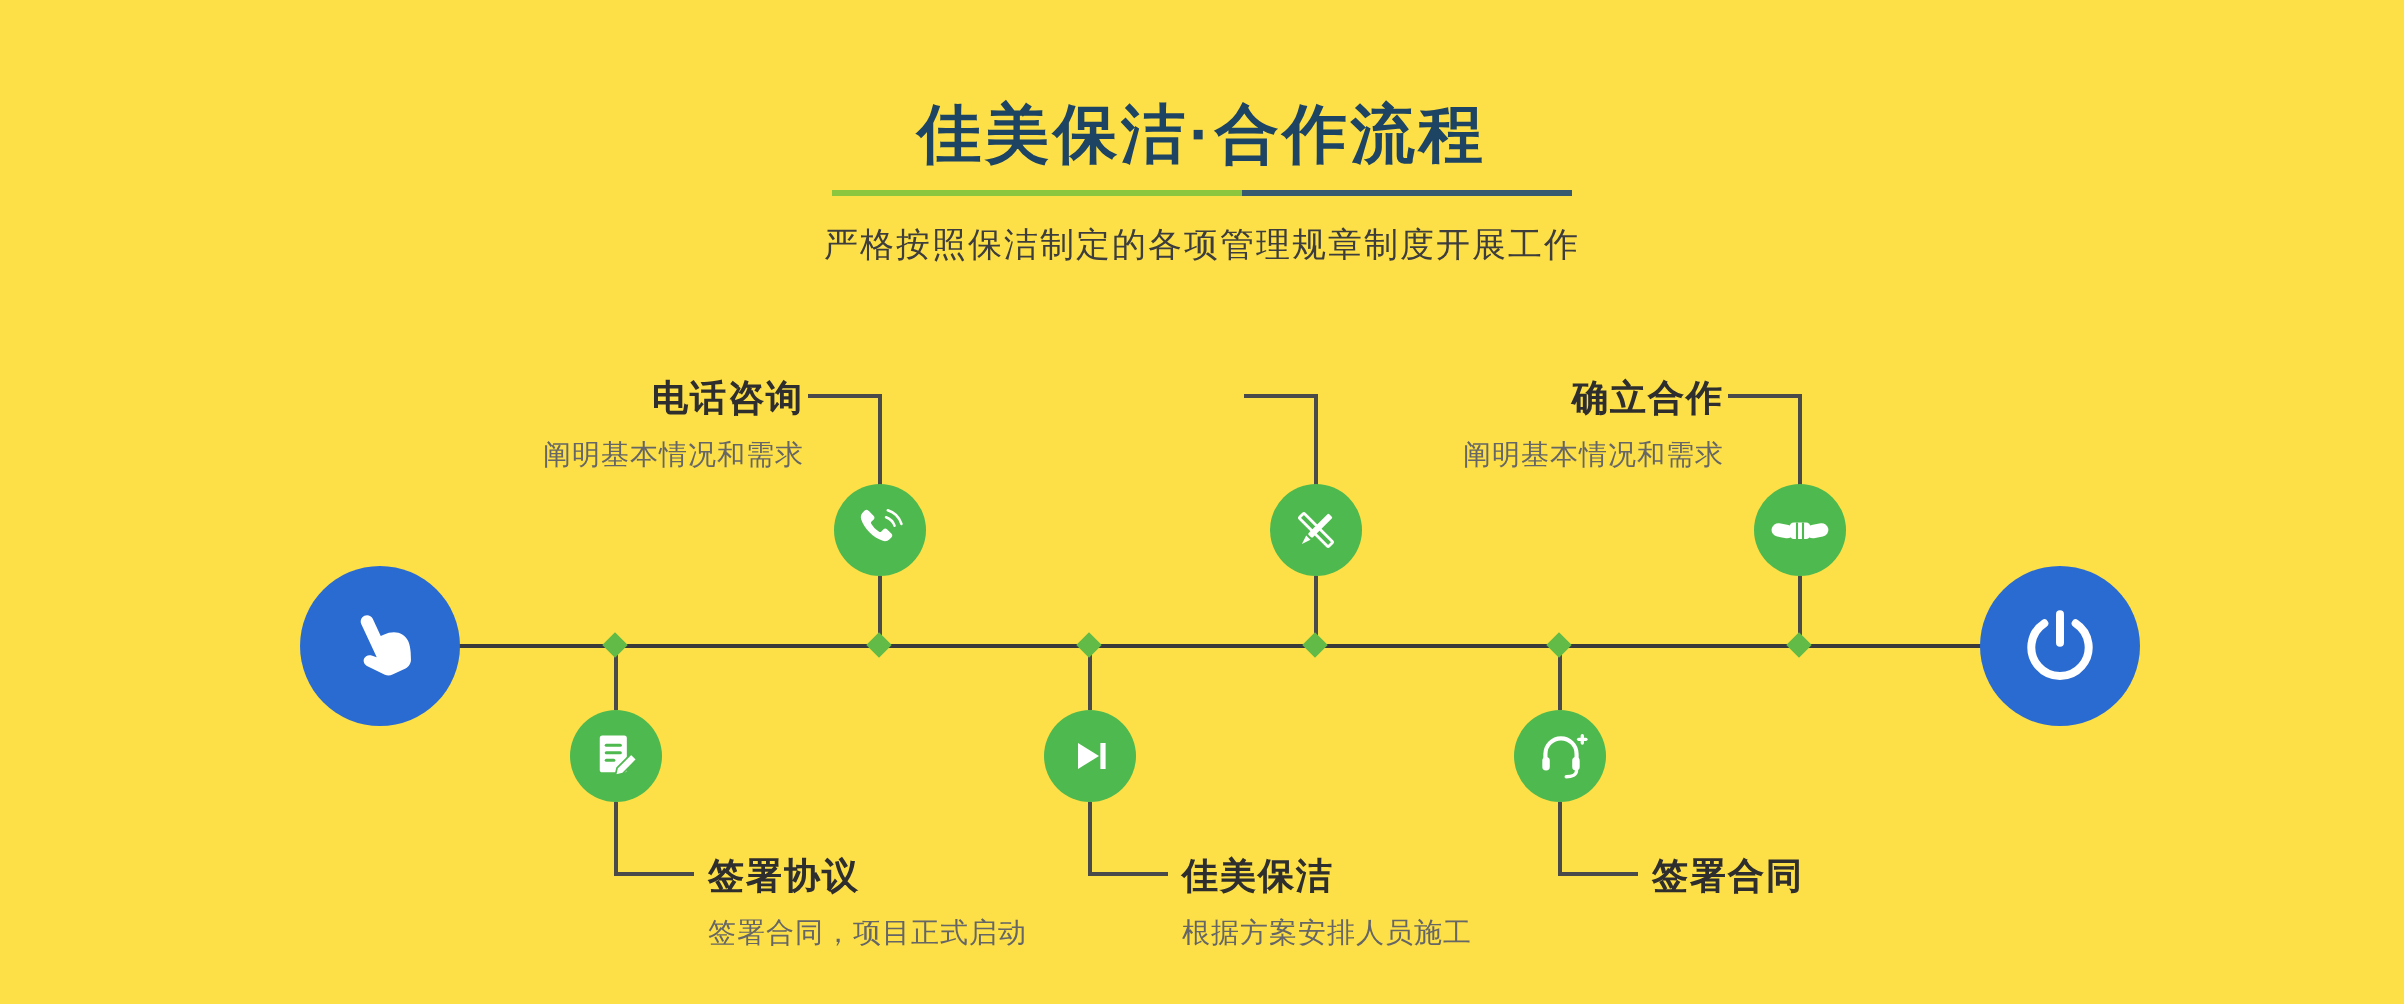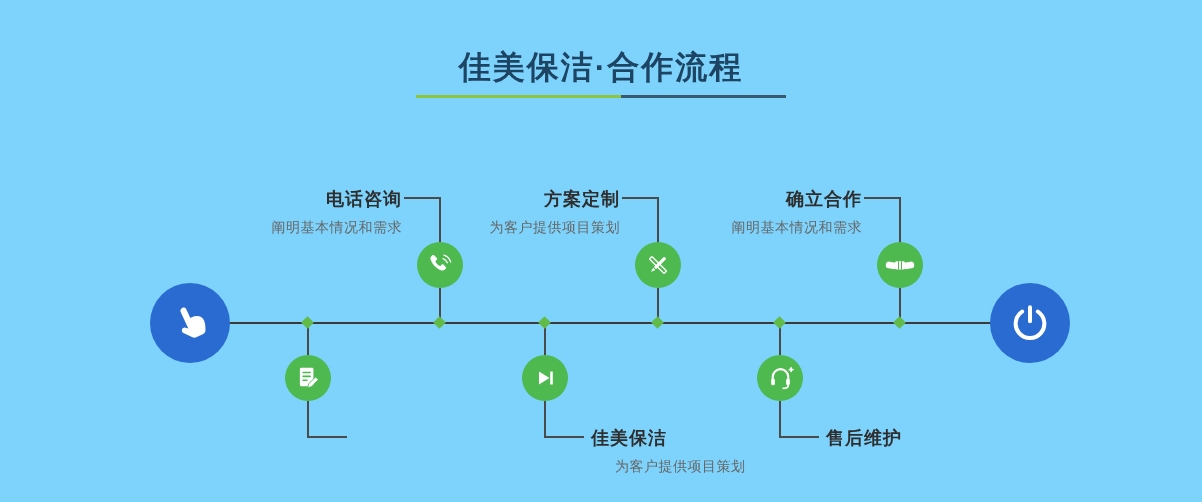--- a/index.html
+++ b/index.html
@@ -1,73 +1,70 @@
 <!DOCTYPE html>
 <html><head>
 <meta charset="utf-8">
 <style>
   * { margin:0; padding:0; box-sizing:border-box; }
   html,body { background:#ffffff; }
   body { font-family:"Liberation Sans","DejaVu Sans",sans-serif; }
-  .canvas { position:relative; width:1202px; height:502px; background:#7dd3fc; overflow:hidden; margin:0 auto; }
+  .canvas { position:relative; width:1202px; height:502px; background:#fde047; overflow:hidden; margin:0 auto; }
 
   .page-title { position:absolute; top:46px; left:0; width:100%; text-align:center;
                 font-size:32px; font-weight:bold; color:#1d4463; letter-spacing:2px; }
   .divider { position:absolute; top:95px; left:50%; transform:translateX(-50%); display:flex; }
   .divider .seg-green { width:205px; height:3px; background:#8cc63f; }
   .divider .seg-blue  { width:165px; height:3px; background:#375a70; }
   .subtitle { position:absolute; top:111px; left:0; width:100%; text-align:center;
               font-size:17px; color:#3d3d3d; letter-spacing:1px; }
 
   .main-line { position:absolute; left:190px; top:322px; width:840px; height:2px; background:#3a3a3a; }
   .conn { position:absolute; background:#4a4a4a; }
   .diamond { position:absolute; width:9px; height:9px; background:#61bb46; transform:rotate(45deg); }
 
   .node { position:absolute; border-radius:50%; display:flex; align-items:center; justify-content:center; }
   .node.big   { width:80px; height:80px; background:#2a6bd2; }
   .node.small { width:46px; height:46px; background:#4eb94e; }
 
   .step-text-top    { position:absolute; text-align:right; white-space:nowrap; }
   .step-text-bottom { position:absolute; text-align:left;  white-space:nowrap; }
   .step-title { font-size:18px; font-weight:bold; color:#2e2e2e; letter-spacing:1px;font-family:Liberation Mono, monospace; }
-  .step-desc  { font-size:14px; color:#666666; margin-top:8px; letter-spacing:0.5px;margin-left:24px; }
+  .step-desc  { font-size:14px; color:#666666; margin-top:8px; letter-spacing:0.5px; }
 </style>
 </head>
 <body>
 
 <div class="canvas">
 
   <div class="page-title">佳美保洁·合作流程</div>
   <div class="divider">
     <span class="seg-green"></span>
     <span class="seg-blue"></span>
   </div>
+  <div class="subtitle">严格按照保洁制定的各项管理规章制度开展工作</div>
 
   <div class="main-line"></div>
 
   <div class="step-text-top" style="right:800px; top:187px;">
     <div class="step-title">电话咨询</div>
     <div class="step-desc">阐明基本情况和需求</div>
   </div>
   <div class="conn" style="left:404px; top:197px; width:36px; height:2px;"></div>
   <div class="conn" style="left:439px; top:197px; width:2px; height:48px;"></div>
   <div class="conn" style="left:439px; top:288px; width:2px; height:35px;"></div>
   <div class="node small" style="left:417px; top:242px;">
     <svg width="26" height="26" viewBox="0 0 24 24">
       <path fill="#ffffff" d="M7.0 3.4l2.1 2.1c.45.45.45 1.15 0 1.6l-1.0 1.0c-.28.28-.33.7-.13 1.04.88 1.5 2.1 2.76 3.62 3.64.34.2.76.15 1.04-.13l1.0-1.0c.45-.45 1.15-.45 1.6 0l2.1 2.1c.45.45.45 1.15 0 1.6l-.9.9c-.8.8-2.0 1.1-3.1.74-2.3-.77-4.4-2.1-6.1-3.85C5.4 11.4 4.1 9.3 3.3 7c-.36-1.1-.06-2.3.74-3.1l.9-.9c.45-.45 1.16-.45 1.6 0z"></path>
       <path fill="none" stroke="#ffffff" stroke-width="1.2" stroke-linecap="round" d="M14.8 6.1a6.3 6.3 0 0 1 3.9 3.9"></path>
       <path fill="none" stroke="#ffffff" stroke-width="1.2" stroke-linecap="round" d="M15.6 2.9a9.6 9.6 0 0 1 6.3 6.3"></path>
     </svg>
   </div>
   <div class="diamond" style="left:435px; top:318px;"></div>
 
-  <div class="step-text-top" style="right:582px; top:187px;">
-    <div class="step-title">方案定制</div>
-    <div class="step-desc">为客户提供项目策划</div>
-  </div>
   <div class="conn" style="left:622px; top:197px; width:36px; height:2px;"></div>
   <div class="conn" style="left:657px; top:197px; width:2px; height:48px;"></div>
   <div class="conn" style="left:657px; top:288px; width:2px; height:35px;"></div>
   <div class="node small" style="left:635px; top:242px;">
     <svg width="26" height="26" viewBox="0 0 24 24">
       <g fill="#ffffff" transform="rotate(45 12 12)">
         <rect x="10.6" y="2.5" width="2.8" height="13.5" rx="0.6"></rect>
         <path d="M10.6 17l1.4 4.2L13.4 17z"></path>
       </g>
       <g transform="rotate(-45 12 12)">
@@ -107,55 +104,57 @@
         <line x1="7.5" y1="7" x2="14" y2="7"></line>
         <line x1="7.5" y1="10.5" x2="14" y2="10.5"></line>
         <line x1="7.5" y1="14" x2="11" y2="14"></line>
       </g>
       <path fill="#ffffff" stroke="#4eb94e" stroke-width="0.8" d="M12.5 17.5l6.5-6.5 2.6 2.6-6.5 6.5-3.4.8z"></path>
     </svg>
   </div>
   <div class="conn" style="left:307px; top:401px; width:2px; height:37px;"></div>
   <div class="conn" style="left:307px; top:436px; width:40px; height:2px;"></div>
   <div class="step-text-bottom" style="left:354px; top:426px;">
+    <div class="step-title">签署协议</div>
+    <div class="step-desc">签署合同，项目正式启动</div>
   </div>
   <div class="diamond" style="left:303px; top:318px;"></div>
 
   <div class="conn" style="left:544px; top:324px; width:2px; height:31px;"></div>
   <div class="node small" style="left:522px; top:355px;">
     <svg width="24" height="24" viewBox="0 0 24 24" fill="#ffffff">
       <polygon points="6,5.5 16.5,12 6,18.5"></polygon>
       <rect x="17.2" y="5.5" width="2.6" height="13"></rect>
     </svg>
   </div>
   <div class="conn" style="left:544px; top:401px; width:2px; height:37px;"></div>
   <div class="conn" style="left:544px; top:436px; width:40px; height:2px;"></div>
   <div class="step-text-bottom" style="left:591px; top:426px;">
     <div class="step-title">佳美保洁</div>
-    <div class="step-desc">为客户提供项目策划</div>
+    <div class="step-desc">根据方案安排人员施工</div>
   </div>
   <div class="diamond" style="left:540px; top:318px;"></div>
 
   <div class="conn" style="left:779px; top:324px; width:2px; height:31px;"></div>
   <div class="node small" style="left:757px; top:355px;">
     <svg width="27" height="27" viewBox="0 0 26 26">
       <path d="M5.5 14v-2.5a7.5 7.5 0 0 1 15 0V14" fill="none" stroke="#ffffff" stroke-width="2"></path>
       <rect x="4" y="13" width="3.6" height="6.5" rx="1.8" fill="#ffffff"></rect>
       <rect x="18.4" y="13" width="3.6" height="6.5" rx="1.8" fill="#ffffff"></rect>
       <path d="M20.5 19.5c0 2-2.2 3-5 3" fill="none" stroke="#ffffff" stroke-width="1.6" stroke-linecap="round"></path>
       <g stroke="#ffffff" stroke-width="1.6" stroke-linecap="round">
         <line x1="21.5" y1="4.5" x2="25" y2="4.5"></line>
         <line x1="23.25" y1="2.75" x2="23.25" y2="6.25"></line>
       </g>
     </svg>
   </div>
   <div class="conn" style="left:779px; top:401px; width:2px; height:37px;"></div>
   <div class="conn" style="left:779px; top:436px; width:40px; height:2px;"></div>
   <div class="step-text-bottom" style="left:826px; top:426px;">
-    <div class="step-title">售后维护</div>
+    <div class="step-title">签署合同</div>
   </div>
   <div class="diamond" style="left:775px; top:318px;"></div>
 
   <div class="node big" style="left:150px; top:283px;">
     <svg width="42" height="42" viewBox="0 0 24 24" style="transform:rotate(-25deg);">
       <path fill="#ffffff" d="M9.8 11.6V4.1c0-1 .8-1.8 1.8-1.8s1.8.8 1.8 1.8v5.4h.9c3.1 0 5.6 1.7 5.6 4.6 0 1-.3 2.1-.7 3.2l-.8 1.9c-.4 1-1.4 1.7-2.5 1.7h-4.1c-.8 0-1.5-.3-2-.9l-3.6-4.4c-.5-.7-.5-1.6.1-2.2.6-.6 1.6-.6 2.2-.1l1.3 1.2z"></path>
     </svg>
   </div>
 
   <div class="node big" style="left:990px; top:283px;">

